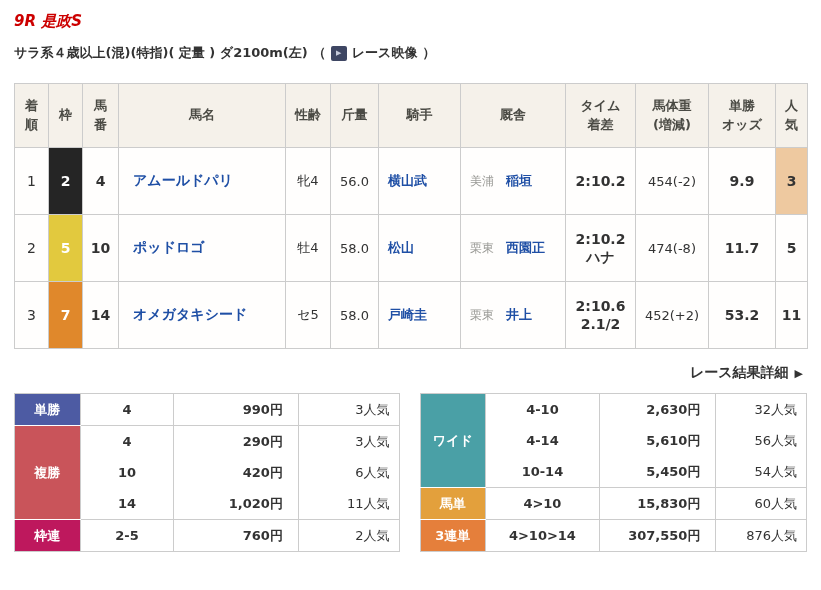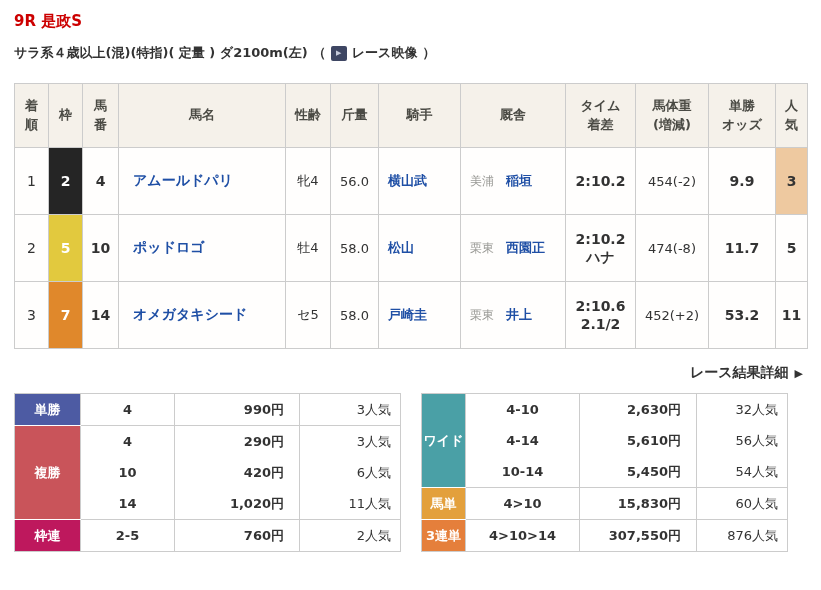--- a/index.html
+++ b/index.html
@@ -9,20 +9,21 @@
     background: #ffffff;
     font-family: "DejaVu Sans", "Liberation Sans", sans-serif;
     color: #333;
   }
   .wrap { padding: 10px 14px 0 14px; }
 
   
   .race-title {
     color: #cc0000; font-weight: bold; font-size: 15px;
     margin: 2px 0 13px 0;
+    font-style: italic;
   }
   .race-sub {
     display: flex; align-items: center; gap: 5px;
     font-size: 13px; font-weight: bold; color: #333;
     margin: 0 0 21px 0;
   }
   .video-link { display: inline-flex; align-items: center; gap: 5px; text-decoration: none; color:#333; cursor: pointer; }
   .video-icon {
     width: 16px; height: 15px; background: #3e4663; border-radius: 2px;
     display: inline-flex; align-items: center; justify-content: center;
@@ -74,21 +75,21 @@
   .payout tr:first-child th { border-top-color: #ccc; }
   .payout tr:last-child th { border-bottom-color: #ccc; }
   .payout .cell-line { height: 31px; line-height: 31px; font-size: 13px; }
   .payout td.combs .cell-line { font-weight: bold; text-align: center; }
   .payout td.amounts .cell-line { font-weight: bold; text-align: right; padding-right: 15px; }
   .payout td.pops .cell-line { text-align: right; padding-right: 9px; color: #333; }
   .pt-left th { width: 66px; }
   .pt-left td.combs { width: 94px; }
   .pt-left td.amounts { width: 125px; }
   .pt-left td.pops { width: 101px; }
-  .pt-right th { width: 44px; }
+  .pt-right th { width: 66px; }
   .pt-right td.combs { width: 114px; }
   .pt-right td.amounts { width: 117px; }
   .pt-right td.pops { width: 91px; }
 </style>
 </head>
 <body>
 
 <div class="wrap">
 
   <div class="race-title">9R 是政S</div>

